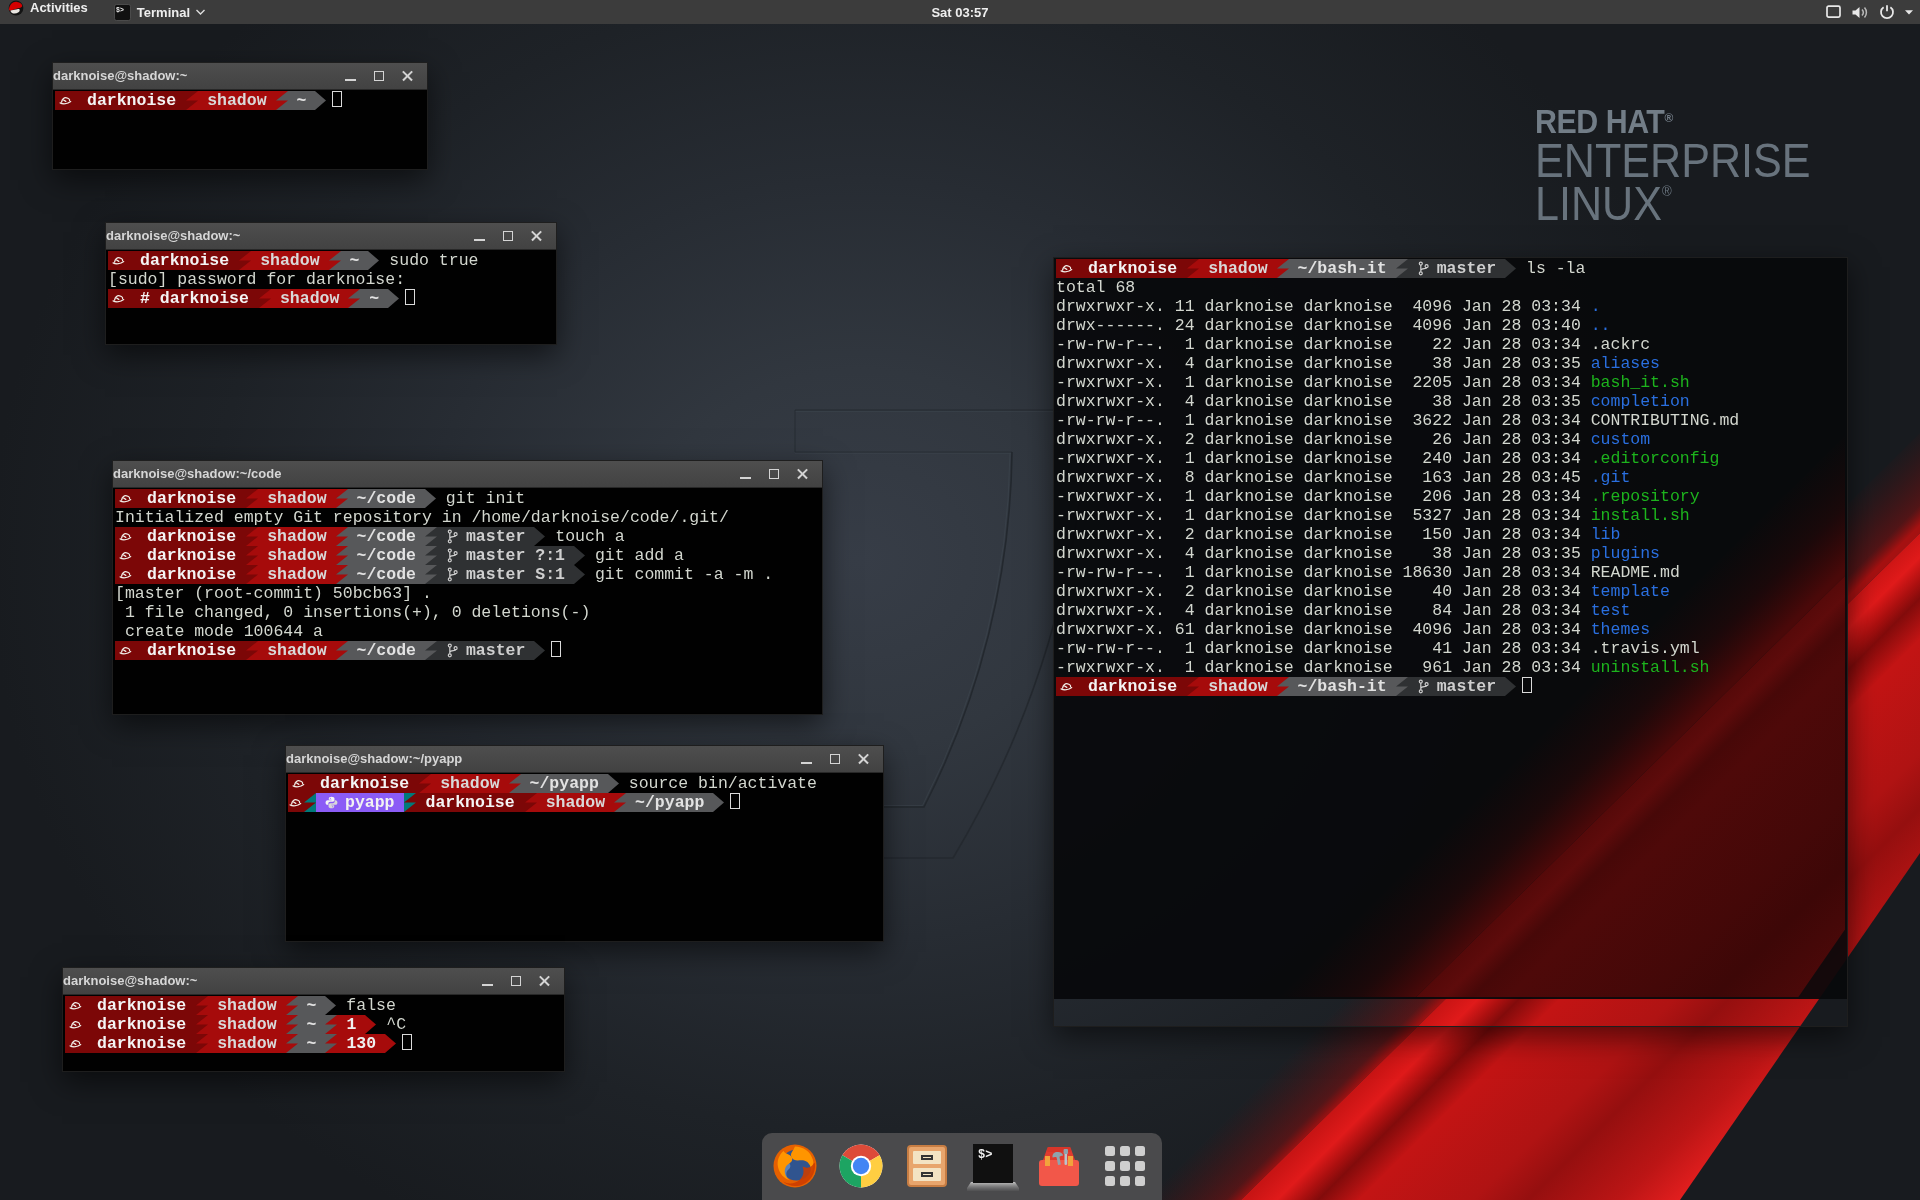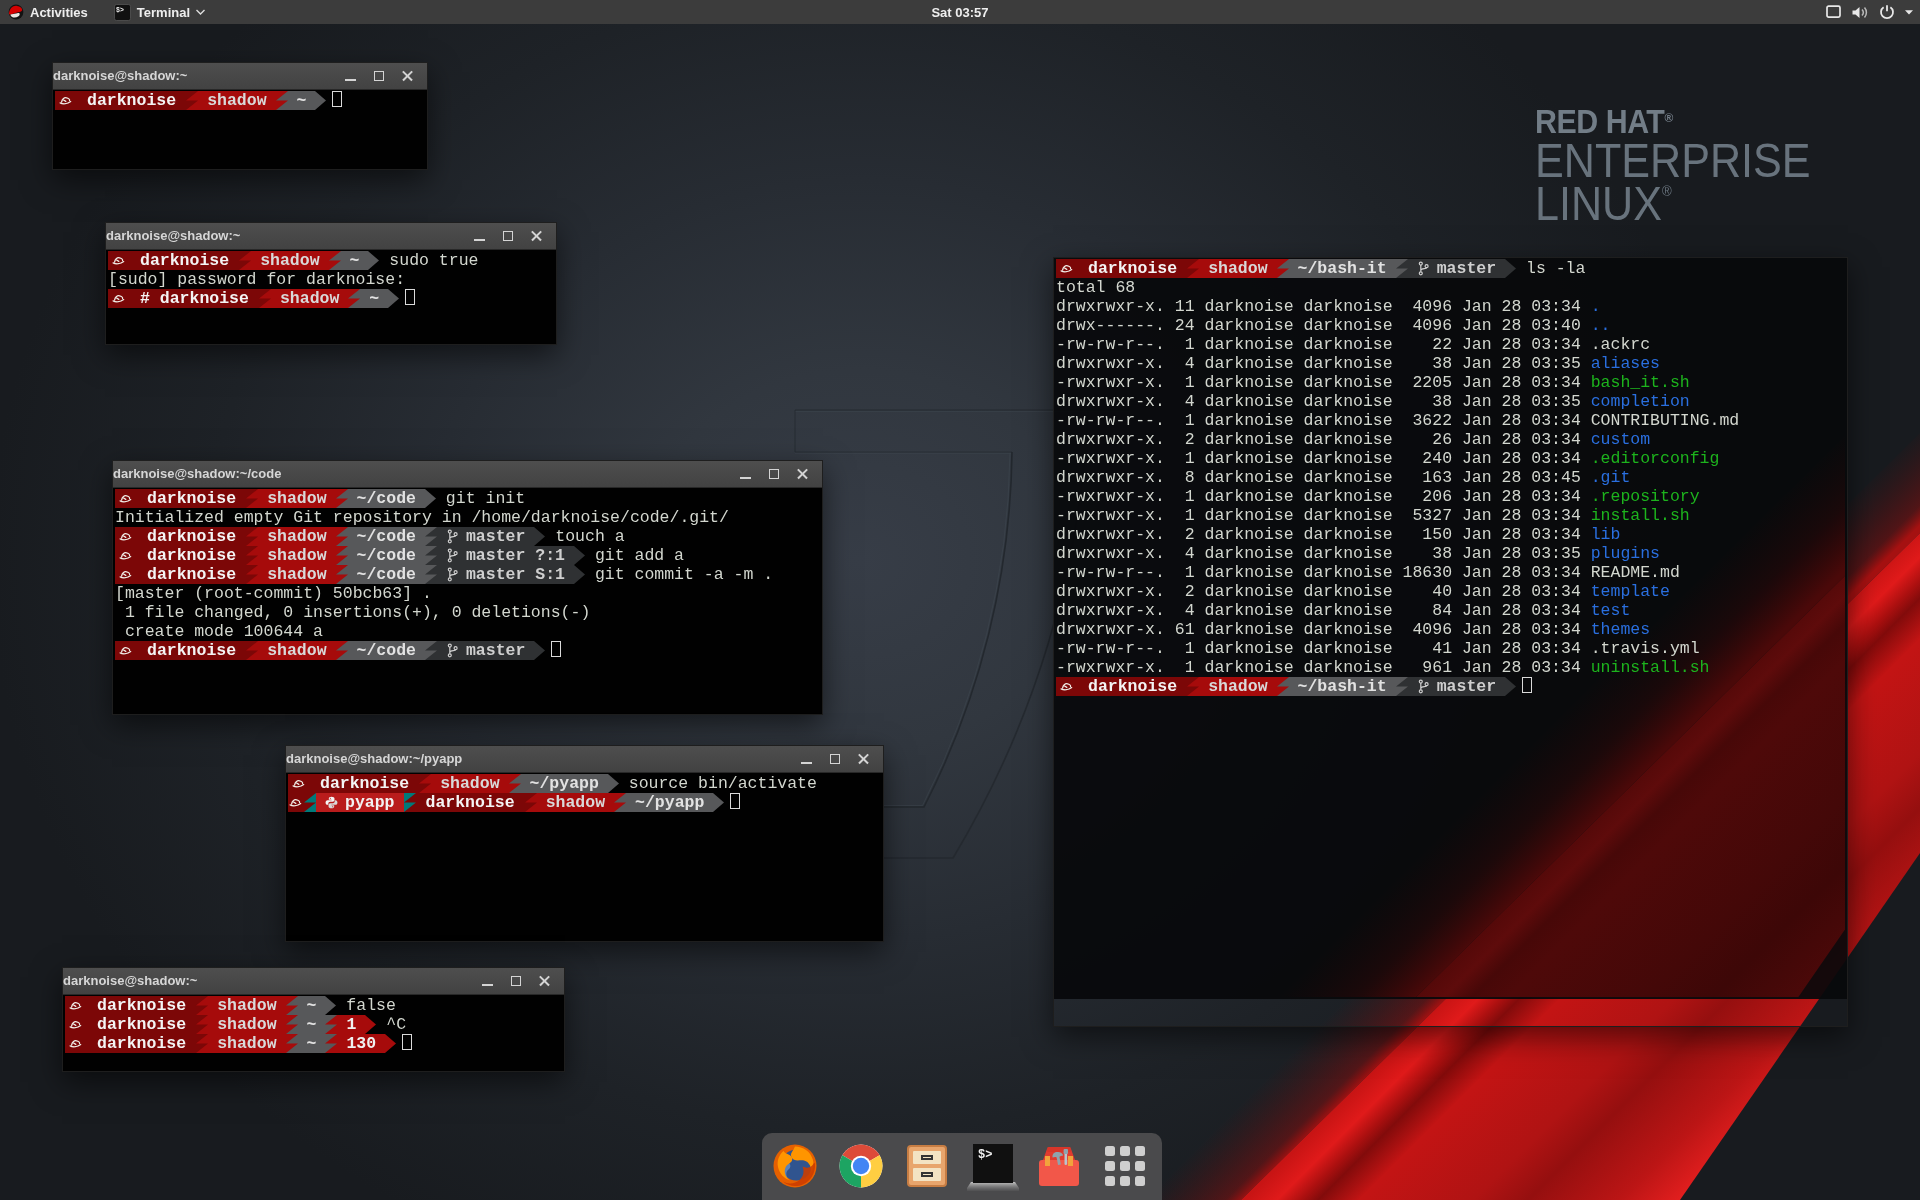--- a/index.html
+++ b/index.html
@@ -10,21 +10,21 @@
 }
 .wall{position:absolute;left:0;top:0}
 .rhel{position:absolute;left:1535px;top:102px;color:#68737d}
 .r1{font-size:33px;font-weight:bold;letter-spacing:-0.5px;line-height:32px;color:#727d87;transform:scaleX(0.92);transform-origin:left}
 .r1 .reg{font-size:13px;vertical-align:11px;letter-spacing:2px}
 .r2{font-size:49px;line-height:44px;margin-top:0px;letter-spacing:0px;transform:scaleX(0.88);transform-origin:left}
 .r3{font-size:49px;line-height:41px;margin-top:-12px;letter-spacing:0px;transform:scaleX(0.88);transform-origin:left}
 .r3 .reg2{font-size:15px;vertical-align:24px;letter-spacing:0}
 .topbar{position:absolute;left:0;top:0;width:1920px;height:24px;background:#3c3c3c;z-index:60;
  display:flex;align-items:center;color:#eee;font-size:13px;font-weight:bold}
-.tb-left{display:flex;align-items:center;height:100%}
+.tb-left{display:flex;height:100%}
 .act{padding:0 10px 0 0}
 .appbox{display:flex;align-items:center;height:100%;padding:6px 10px;margin-left:6px}
 .tb-clock{position:absolute;left:0;right:0;text-align:center;font-weight:bold}
 .tb-right{position:absolute;right:6px;top:0;height:24px;display:flex;align-items:center;gap:9px}
 .dock{position:absolute;left:762px;top:1133px;width:400px;height:67px;background:#4a4a4c;border-radius:10px 10px 0 0;z-index:5}
 .dk{position:absolute;top:9px}
 .win{position:absolute;border:1px solid #1e1e1e;box-shadow:0 10px 28px rgba(0,0,0,0.55);z-index:10}
 .tb{height:27px;background:linear-gradient(#4e4e4e,#424242);border-bottom:1px solid #282828;position:relative}
 .tt{display:block;text-align:left;font-weight:bold;font-size:13px;color:#d6d6d6;line-height:26px;
  font-family:"Liberation Sans",sans-serif}
@@ -42,21 +42,21 @@
 .row{height:19px;display:flex;align-items:stretch;white-space:pre;position:relative;z-index:1}
 .tr{display:block;line-height:19px}
 .sg{display:flex;align-items:center;font-weight:bold}
 .si{background:#7c0707;width:30px;justify-content:flex-start;padding-left:4px;overflow:hidden;flex:0 0 auto}
 .sivn{width:16px;padding-left:1px}
 .su{background:#7c0707;color:#f4f4f4;padding:0 10px 0 2px}
 .su2{background:#7c0707;color:#f4f4f4;padding:0 10px}
 .sh{background:#a60b0b;color:#d9d9d9;padding:0 9px}
 .sp{background:#57585a;color:#e2e2e2;padding:0 9px}
 .sgit{background:#2f3133;color:#cfcfcf;padding:0 9px}
-.sv{background:#b91c1c;color:#f2f2f2;padding:0 9px}
+.sv{background:#8b5cf6;color:#f2f2f2;padding:0 9px}
 .se{background:#a60b0b;color:#f0f0f0;padding:0 9px}
 .bri{margin-right:7px}
 .pyi{margin-right:7px}
 .zz{display:block;flex:0 0 auto}
 .cmd{color:#d3d7cf;line-height:19px}
 .cur{display:inline-block;width:10px;height:16px;border:1.5px solid #dadada;vertical-align:-3px;margin-left:6px}
 .bl{color:#2a6fdf}
 .gr{color:#1db31d}
 </style></head>
 <body>

